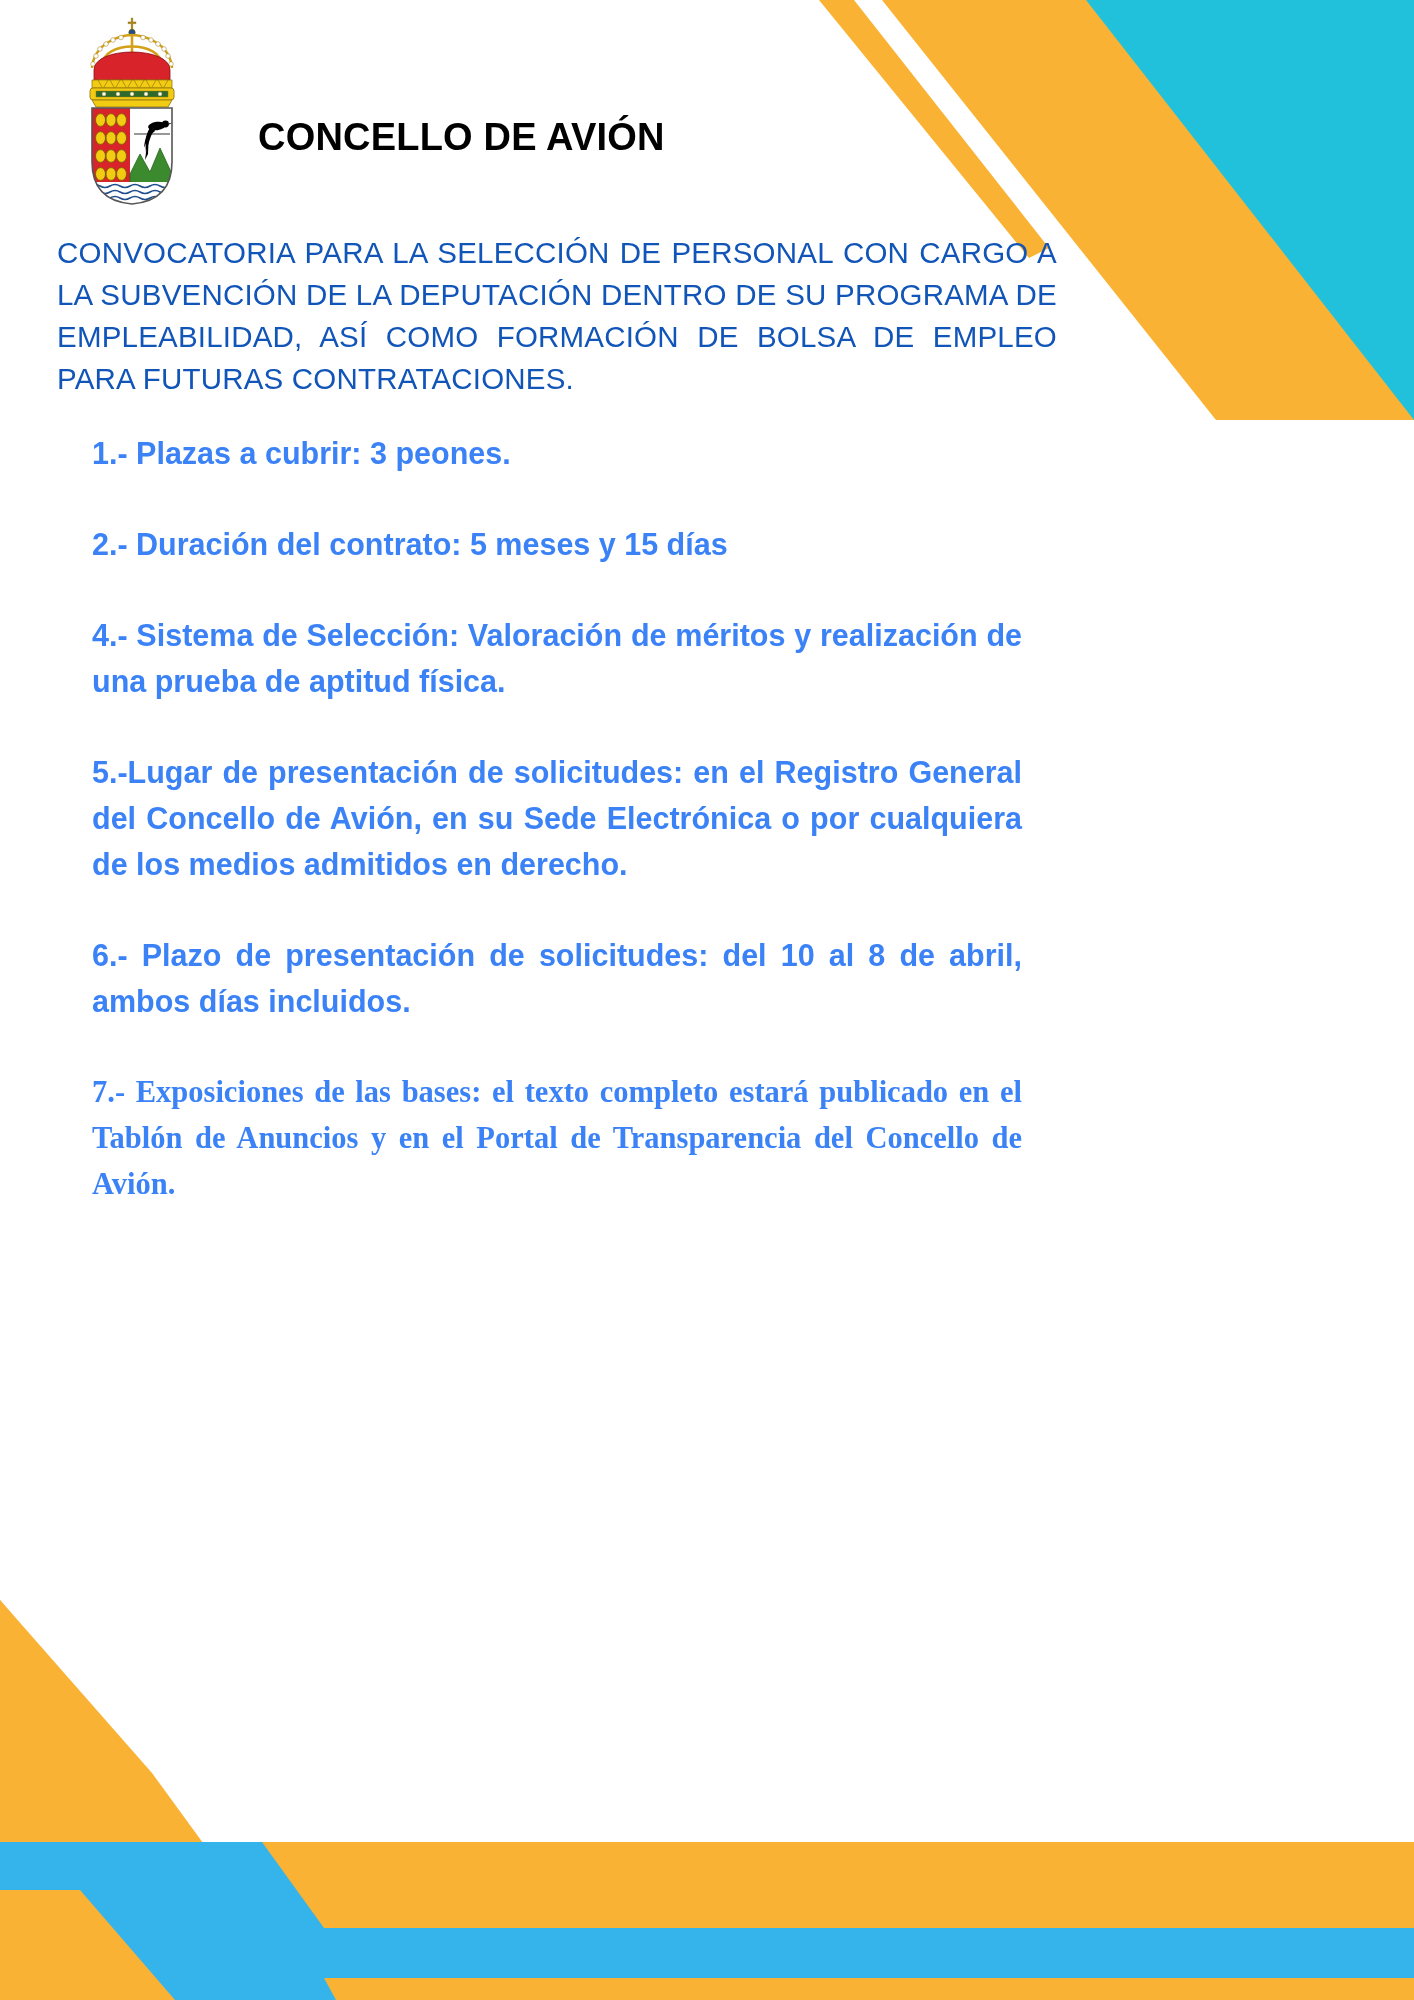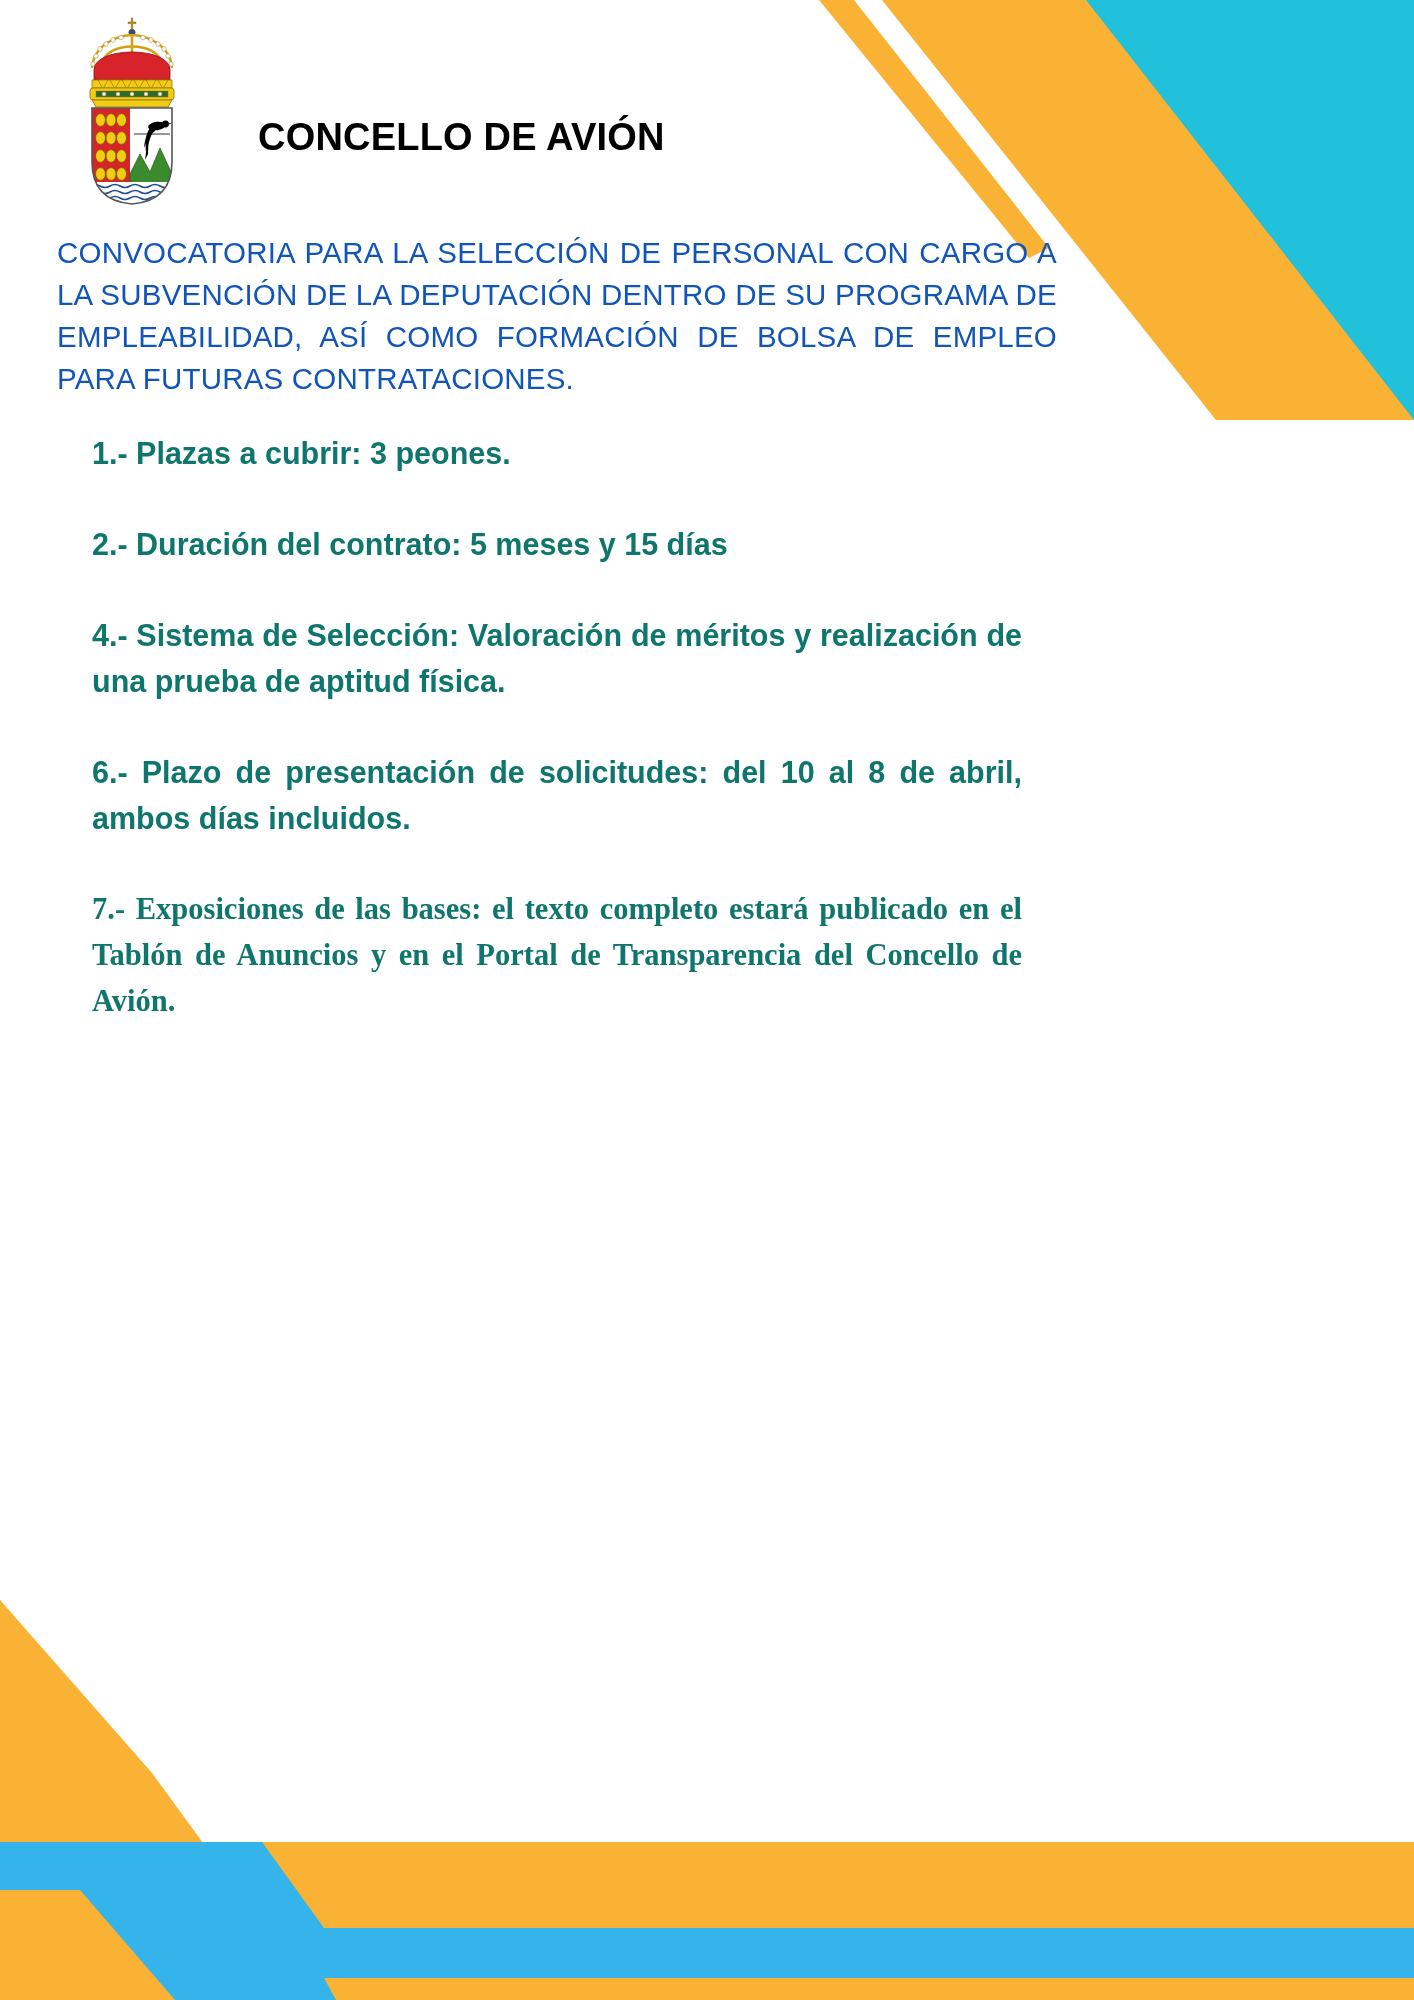--- a/index.html
+++ b/index.html
@@ -58,21 +58,21 @@
     text-align-last:left;
     letter-spacing:0.2px;
   }
   .lead > span{display:inline;}
 
   
   .body{
     position:absolute;
     left:92px;top:430px;
     width:930px;
-    color:#0f766e;
+    color:#3b82f6;
     font-size:30.5px;
     font-weight:bold;
     line-height:46px;
   }
   .item{
     text-align:justify;
     text-align-last:left;
     margin-bottom:45px;
   }
   .item:last-child{margin-bottom:0;font-family:Liberation Serif, serif;}
@@ -203,20 +203,21 @@
   </div>
 
   <div class="lead">
     <span>CONVOCATORIA PARA LA SELECCIÓN DE PERSONAL CON CARGO A LA  SUBVENCIÓN DE LA  DEPUTACIÓN DENTRO DE SU PROGRAMA DE EMPLEABILIDAD, ASÍ COMO FORMACIÓN DE BOLSA DE EMPLEO PARA FUTURAS CONTRATACIONES.</span>
   </div>
 
   <div class="body">
     <div class="item">1.- Plazas a cubrir: 3 peones.</div>
     <div class="item">2.- Duración del contrato: 5 meses y 15 días</div>
     <div class="item">4.- Sistema de Selección: Valoración de méritos y realización de una prueba de aptitud física.</div>
+    <div class="item">5.-Lugar de presentación de solicitudes: en el Registro General del Concello de Avión, en su  Sede Electrónica o por cualquiera de los medios admitidos en derecho.</div>
     <div class="item">6.- Plazo de presentación de solicitudes: del 10 al 8 de abril, ambos días incluidos.</div>
     <div class="item">7.- Exposiciones de las bases: el texto completo estará publicado en el Tablón de Anuncios y en el Portal de Transparencia del  Concello de Avión.</div>
   </div>
 
   <div class="deco" id="deco-bottom">
     <svg width="1414" height="420" viewBox="0 0 1414 420" xmlns="http://www.w3.org/2000/svg">
 
       <polygon points="0,20 0,300 230,300 152,193 0,20" fill="#F9B233"></polygon>
       <polygon points="0,20 200,262 0,262" fill="#F9B233"></polygon>
 

